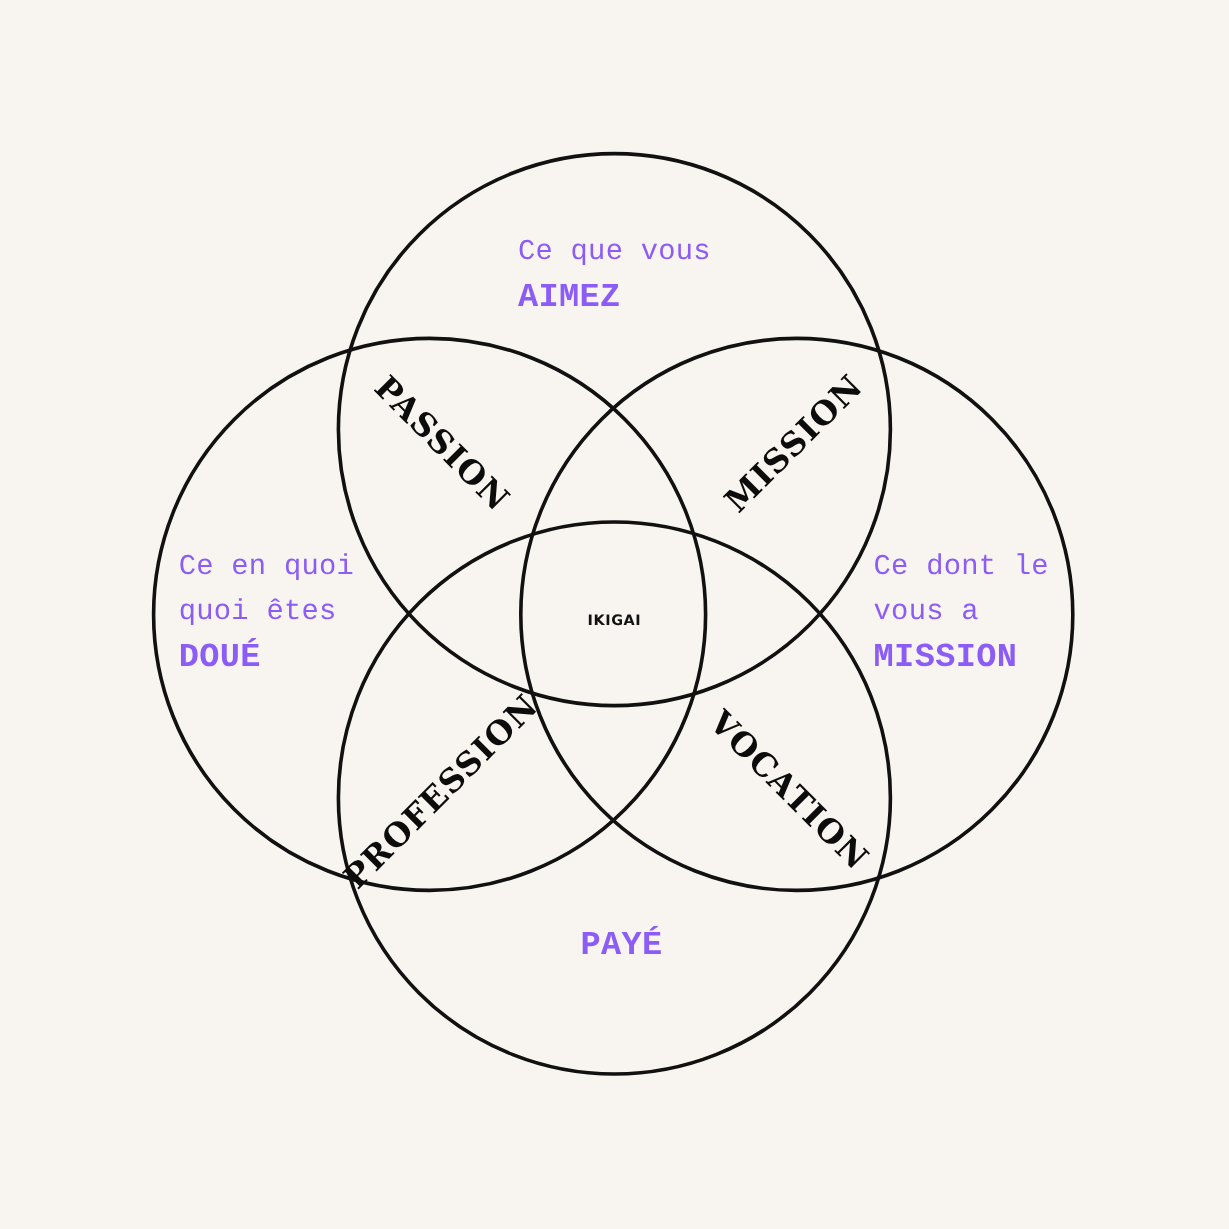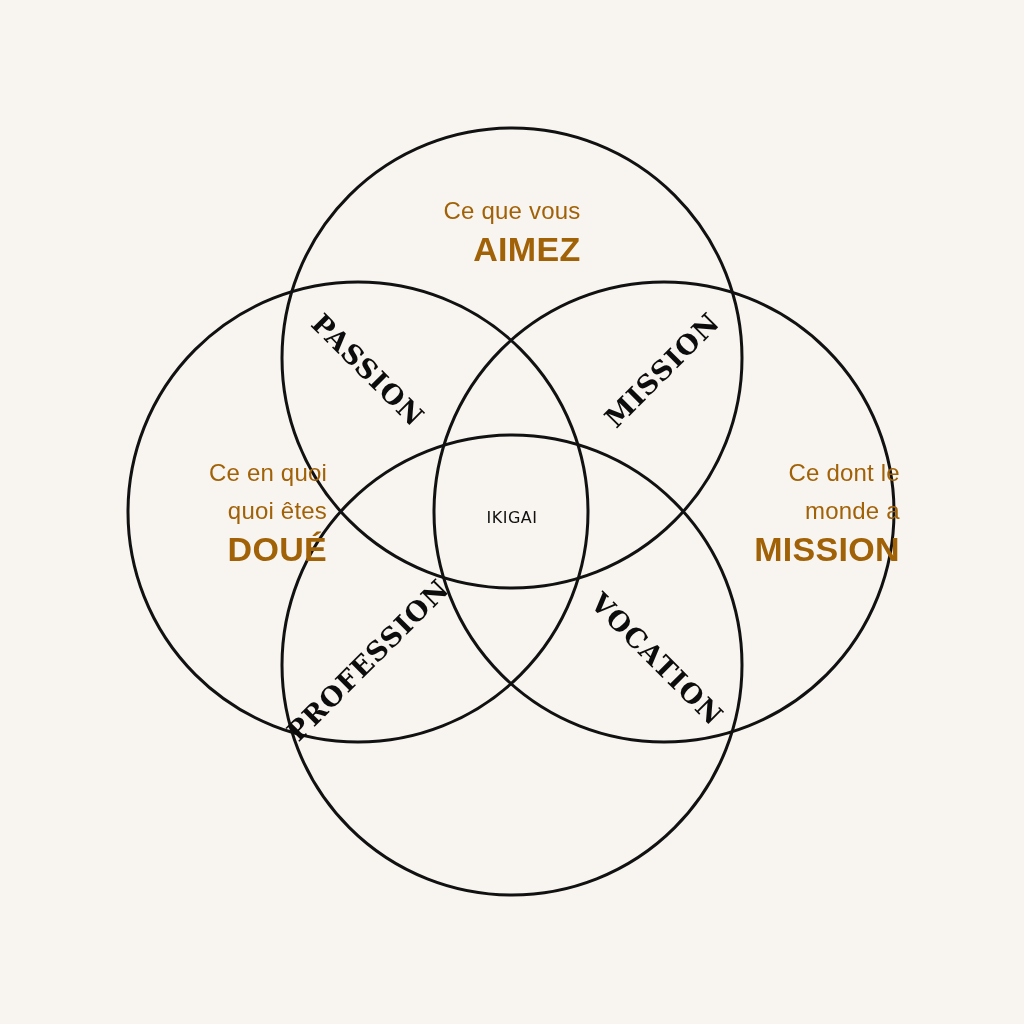--- a/index.html
+++ b/index.html
@@ -7,36 +7,36 @@
       width: 1024px; height: 1024px;
       background: #f8f4f0;
       position: relative;
       overflow: hidden;
       font-family: "DejaVu Sans", sans-serif;
       color: #111;
     }
     #diagram { position: absolute; left: 0; top: 0; width: 1024px; height: 1024px; }
     .label {
       position: absolute;
-      text-align: right;
-      font-family: Liberation Sans, sans-serif;
+      text-align: left;
+      font-family: Liberation Mono, monospace;
       font-size: 24px;
       line-height: 38px;
-      color: #a16207;
+      color: #8b5cf6;
       white-space: nowrap;
       transform: translateX(-50%);
     }
     .label .small { font-weight: 400; display: block; letter-spacing: 0.2px; }
-    .label .big { font-weight: 700; display: block; font-size: 34px; letter-spacing: 0.3px; }
+    .label .big { font-weight: 700; display: block; font-size: 28px; letter-spacing: 0.3px; }
     .center-label {
       position: absolute;
       left: 512px; top: 517px;
       transform: translate(-50%, -50%);
-      font-weight: 400;
-      font-size: 16px;
+      font-weight: 700;
+      font-size: 12px;
       letter-spacing: 0.5px;
     }
     .diag {
       position: absolute;
       font-family: "DejaVu Serif", "Liberation Serif", serif;
       font-weight: 900;
       font-size: 27px;
       letter-spacing: 1px;
       color: #0c0c0c;
       white-space: nowrap;
@@ -51,33 +51,34 @@
   <circle cx="358" cy="512" r="230" fill="none" stroke="#111" stroke-width="3"></circle>
   <circle cx="664" cy="512" r="230" fill="none" stroke="#111" stroke-width="3"></circle>
   <circle cx="512" cy="665" r="230" fill="none" stroke="#111" stroke-width="3"></circle>
 </svg>
 
 <div class="label" style="left:512px; top:192px;">
   <span class="small">Ce que vous</span>
   <span class="big">AIMEZ</span>
 </div>
 
-<div class="label" style="left:222px; top:454px;margin-left:46px;">
+<div class="label" style="left:222px; top:454px;">
   <span class="small">Ce en quoi</span>
   <span class="small">quoi êtes</span>
   <span class="big">DOUÉ</span>
 </div>
 
-<div class="label" style="left:827px; top:454px;">
+<div class="label" style="left:801px; top:454px;">
   <span class="small">Ce dont le</span>
-  <span class="small">monde a</span>
+  <span class="small">vous a</span>
   <span class="big">MISSION</span>
 </div>
 
 <div class="label" style="left:518px; top:770px;">
+  <span class="big">PAYÉ</span>
 </div>
 
 <div class="center-label">IKIGAI</div>
 
 <div class="diag" style="left:368px; top:370px; transform: translate(-50%,-50%) rotate(45deg);">PASSION</div>
 <div class="diag" style="left:662px; top:370px; transform: translate(-50%,-50%) rotate(-45deg);">MISSION</div>
 <div class="diag" style="left:368px; top:660px; transform: translate(-50%,-50%) rotate(-45deg);">PROFESSION</div>
 <div class="diag" style="left:657px; top:659px; transform: translate(-50%,-50%) rotate(45deg);">VOCATION</div>
 
 </body></html>

